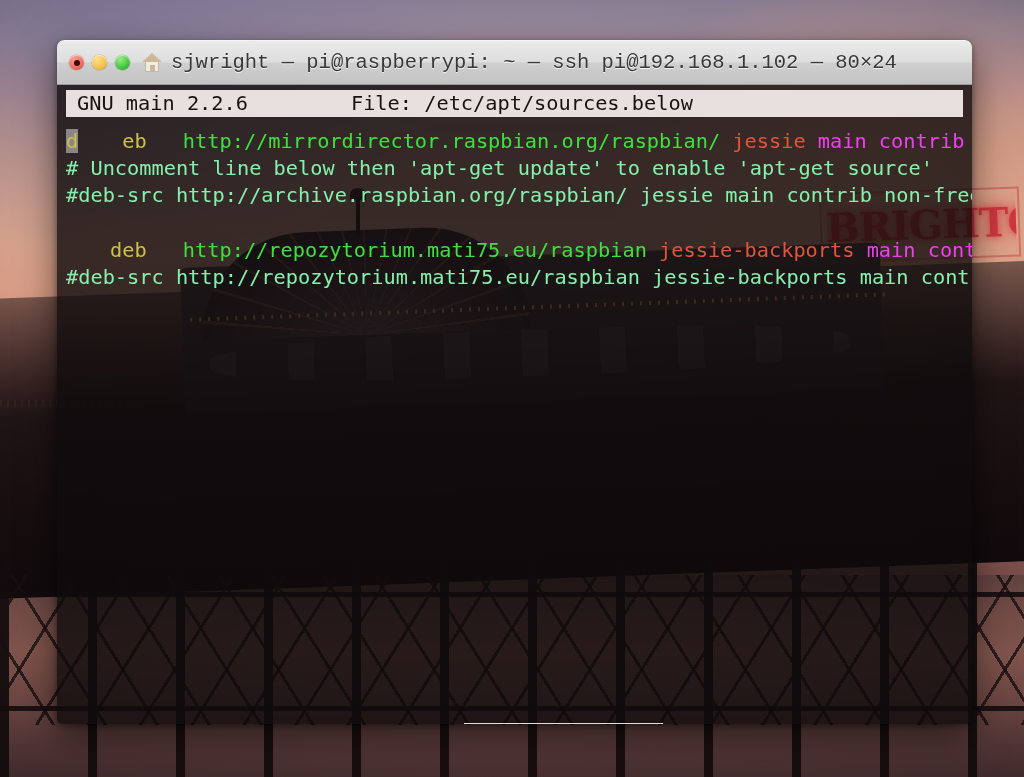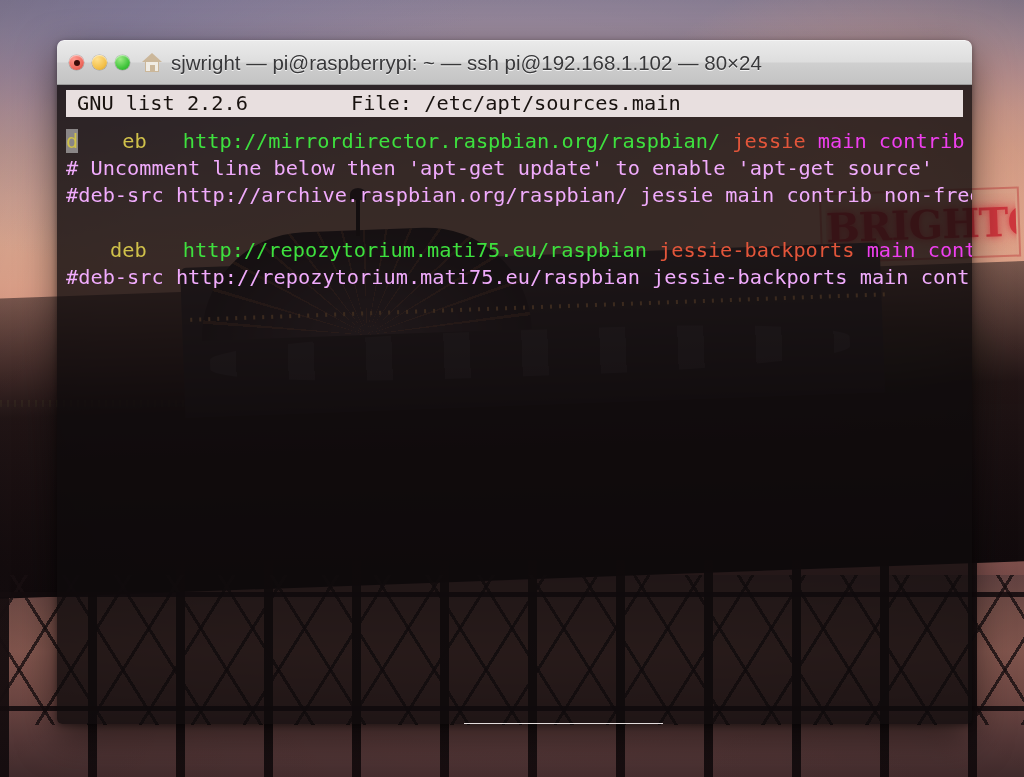--- a/index.html
+++ b/index.html
@@ -225,21 +225,21 @@
   .home-icon .door {
     position: absolute; left: 8px; top: 12px; width: 5px; height: 7px;
     background: #cbb79a;
   }
 
   #window-title {
     flex: 1;
     text-align: left;
     margin-left: 9px;
     margin-right: 60px;
-    font-family: Liberation Sans, sans-serif;
+    font-family: Liberation Mono, monospace;
     font-size: 20.5px;
     color: #38383a;
     white-space: nowrap;
     overflow: hidden;
     text-shadow: 0 1px 0 rgba(255,255,255,0.75);
   }
 
   
   #terminal-body {
     position: relative;
@@ -274,21 +274,21 @@
   #editor {
     position: absolute; left: 9px; top: 43px; right: 0;
     color: #d7d7d7;
   }
   #editor .line { height: 27.2px; white-space: pre; }
 
   .c-yellow  { color: #cfc04a; margin-left: 44px; }
   .c-green   { color: #3ee03e; margin-left: 24px; }
   .c-orange  { color: #e2553a; text-align: center; }
   .c-magenta { color: #ef3fef; }
-  .c-blue    { color: #f0abfc; }
+  .c-blue    { color: #86efac; }
   .c-white   { color: #f2f2f2; }
   .cursor-cell {
     background: rgba(200,200,200,0.60);
     color: #cfc04a;
   }
 
   
   #status-msg {
     position: absolute;
     left: 0; right: 0;
@@ -350,22 +350,22 @@
         <div class="roof"></div>
         <div class="body"></div>
         <div class="door"></div>
       </div>
       <div id="window-title">sjwright — pi@raspberrypi: ~ — ssh pi@192.168.1.102 — 80×24</div>
     </div>
 
     <div id="terminal-body">
 
       <div id="nano-header" class="term-text">
-        <span class="hdr-version">GNU list 2.2.6</span>
-        <span class="hdr-file">File: /etc/apt/sources.main</span>
+        <span class="hdr-version">GNU main 2.2.6</span>
+        <span class="hdr-file">File: /etc/apt/sources.below</span>
       </div>
 
       <div id="editor" class="term-text"><div class="line"><span class="cursor-cell">d</span><span class="c-yellow">eb </span><span class="c-green">http://mirrordirector.raspbian.org/raspbian/ </span><span class="c-orange">jessie </span><span class="c-magenta">main contrib non-free r</span></div><div class="line"><span class="c-blue"># Uncomment line below then 'apt-get update' to enable 'apt-get source'</span></div><div class="line"><span class="c-blue">#deb-src http://archive.raspbian.org/raspbian/ jessie main contrib non-free rpi</span></div><div class="line"><span class="c-white"> </span></div><div class="line"><span class="c-yellow">deb </span><span class="c-green">http://repozytorium.mati75.eu/raspbian </span><span class="c-orange">jessie-backports </span><span class="c-magenta">main contrib non-fr</span></div><div class="line"><span class="c-blue">#deb-src http://repozytorium.mati75.eu/raspbian jessie-backports main contrib n</span></div></div>
 
       <div id="status-msg" class="term-text">
         <span>[ Read 6 lines ]</span>
       </div>
 
       <div id="shortcut-bar" class="term-text">
         

